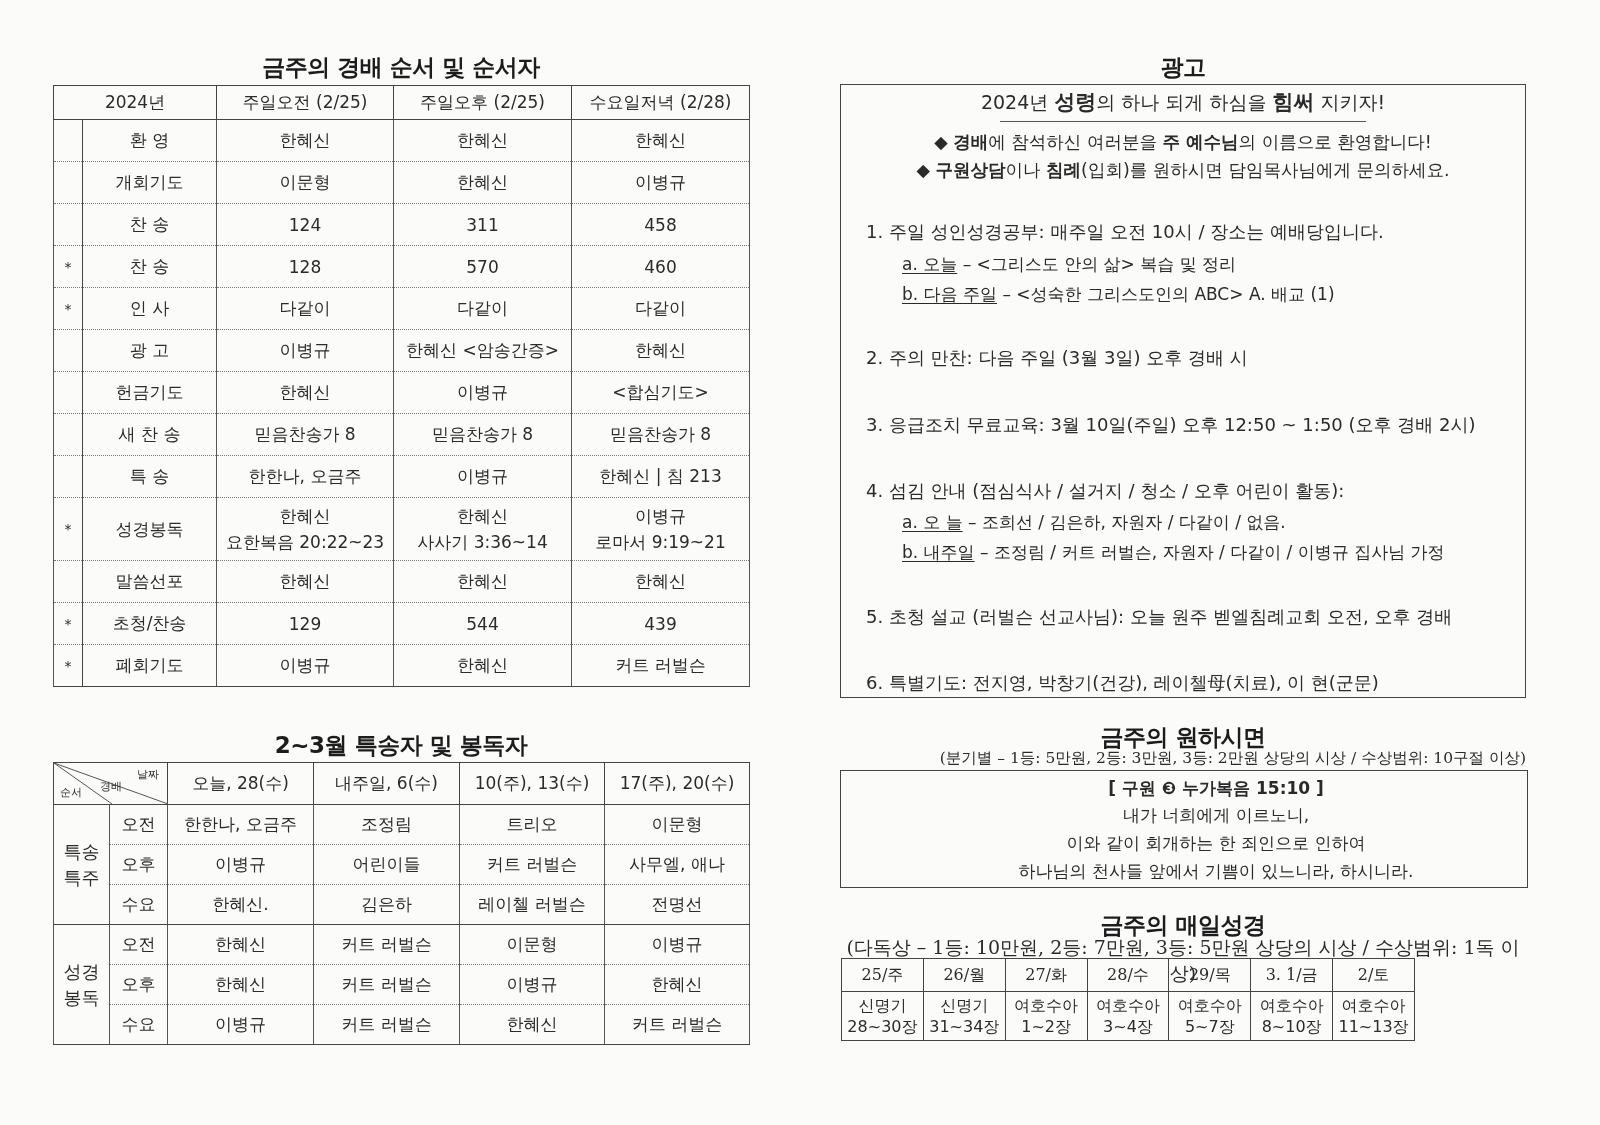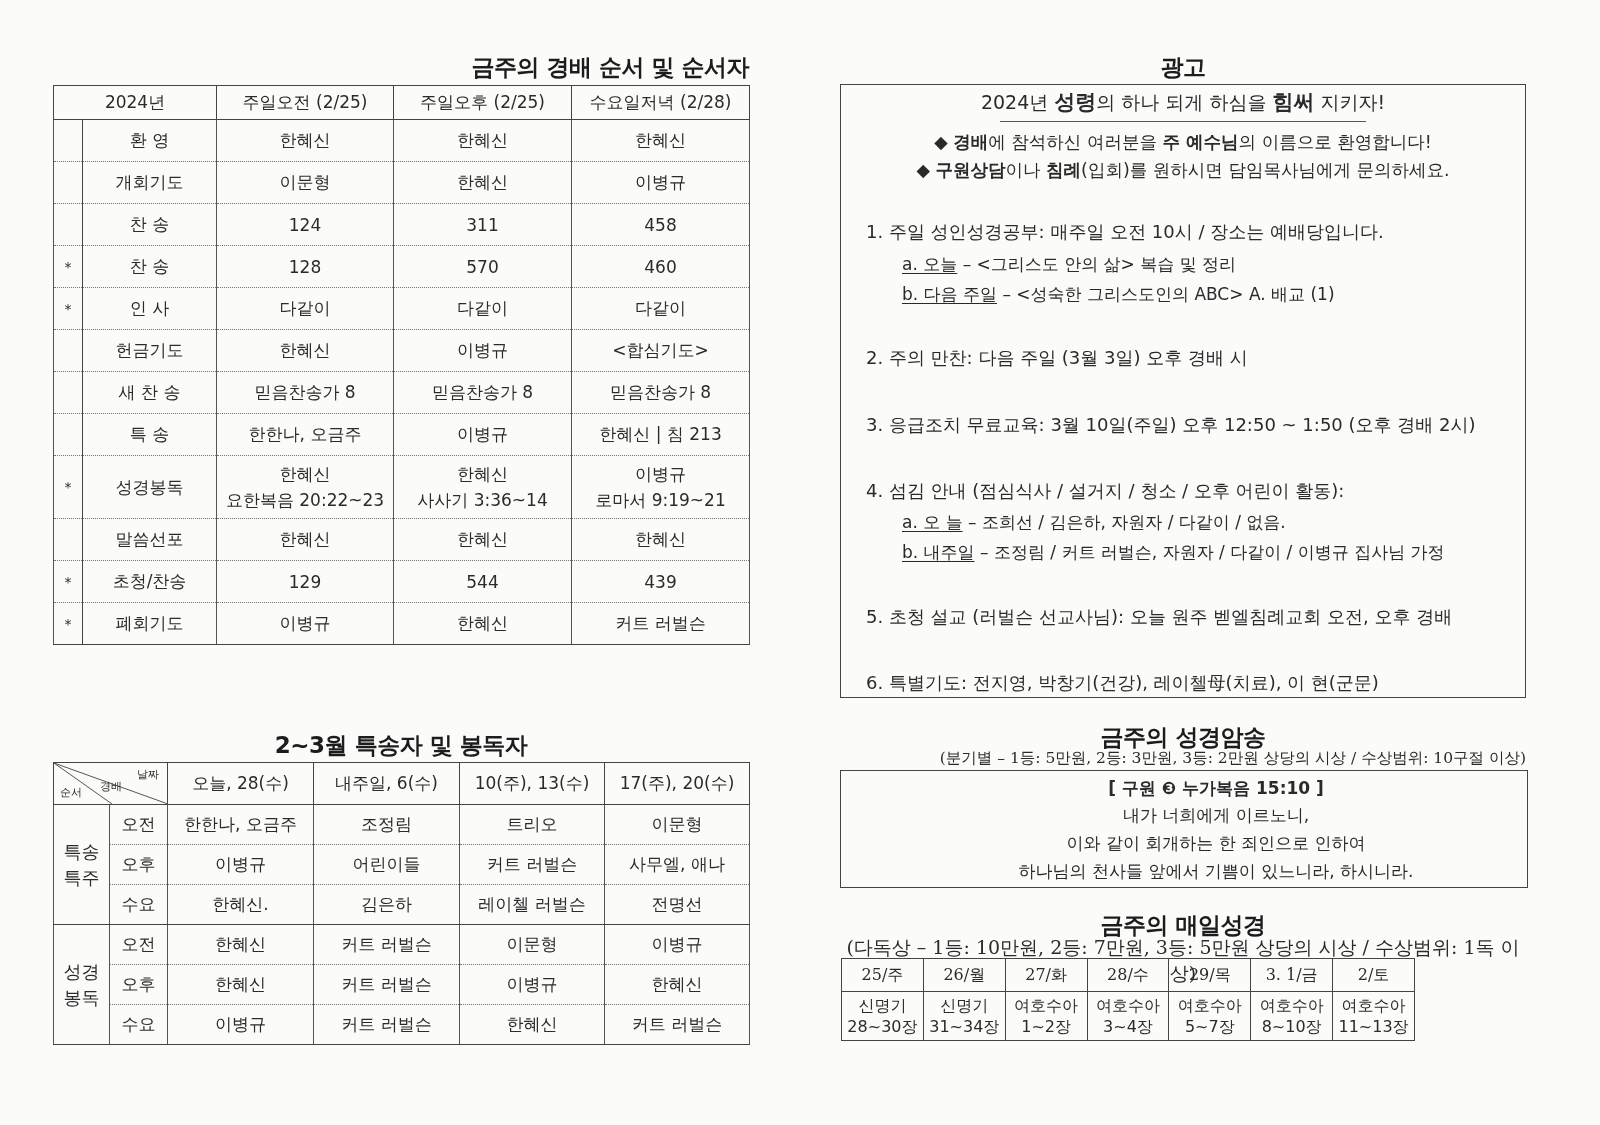--- a/index.html
+++ b/index.html
@@ -53,21 +53,21 @@
   
   #daily-sub { left:840px; top:935px; width:686px; text-align:center; font-size:19px; font-family:"DejaVu Serif","Liberation Serif",serif; }
   #daily { left:841px; top:958px; width:574px; font-size:16px; }
   #daily td { border:1.5px solid #444; }
   #daily tr.h td { height:32px; font-family:"DejaVu Serif","Liberation Serif",serif; font-size:16px; border-bottom:1px dotted #777; }
   #daily tr.b td { height:48px; line-height:21px; }
 </style>
 </head>
 <body>
 
-<div class="abs sec-title" style="left:53px; top:52px; width:696px;text-align:right;">금주의 경배 순서 및 순서자</div>
+<div class="abs sec-title" style="left:53px; top:52px; width:696px;">금주의 경배 순서 및 순서자</div>
 
 <table id="order" class="abs">
   <colgroup>
       <col style="width:29px">
       <col style="width:134px">
       <col style="width:177px">
       <col style="width:178px">
       <col style="width:178px">
     </colgroup>
   <thead>
@@ -106,20 +106,27 @@
         <td>128</td>
         <td>570</td>
         <td>460</td>
       </tr>
       <tr>
         <td class="mark">*</td>
         <td class="lbl">인     사</td>
         <td>다같이</td>
         <td>다같이</td>
         <td>다같이</td>
+      </tr>
+      <tr>
+        <td class="mark"></td>
+        <td class="lbl">광     고</td>
+        <td>이병규</td>
+        <td>한혜신 &lt;암송간증&gt;</td>
+        <td>한혜신</td>
       </tr>
       <tr>
         <td class="mark"></td>
         <td class="lbl">헌금기도</td>
         <td>한혜신</td>
         <td>이병규</td>
         <td>&lt;합심기도&gt;</td>
       </tr>
       <tr>
         <td class="mark"></td>
@@ -283,21 +290,21 @@
 <div class="abs item" style="top:346px;">2. 주의 만찬: 다음 주일 (3월 3일) 오후 경배 시</div>
 <div class="abs item" style="top:413px;">3. 응급조치 무료교육: 3월 10일(주일) 오후 12:50 ~ 1:50 (오후 경배 2시)</div>
 
 <div class="abs item" style="top:479px;">4. 섬김 안내 (점심식사 / 설거지 / 청소 / 오후 어린이 활동):</div>
 <div class="abs sub" style="top:511px;"><u>a. 오   늘</u><span> – 조희선 / 김은하, 자원자 / 다같이 / 없음.</span></div>
 <div class="abs sub" style="top:541px;"><u>b. 내주일</u><span> – 조정림 / 커트 러벌슨, 자원자 / 다같이 / 이병규 집사님 가정</span></div>
 
 <div class="abs item" style="top:605px;">5. 초청 설교 (러벌슨 선교사님): 오늘 원주 벧엘침례교회 오전, 오후 경배</div>
 <div class="abs item" style="top:671px;">6. 특별기도: 전지영, 박창기(건강), 레이첼母(치료), 이 현(군문)</div>
 
-<div class="abs sec-title" style="left:840px; top:722px; width:686px;">금주의 성경암송</div>
+<div class="abs sec-title" style="left:840px; top:722px; width:686px;">금주의 원하시면</div>
 <div id="mem-sub" class="abs">(분기별 – 1등: 5만원, 2등: 3만원, 3등: 2만원 상당의 시상 / 수상범위: 10구절 이상)</div>
 <div id="mem-box" class="abs"></div>
 <div id="mem-ref" class="abs mem-line" style="top:777px;">[ 구원 ❸ 누가복음 15:10 ]</div>
 <div class="abs mem-line" style="top:804px;">내가 너희에게 이르노니,</div>
 <div class="abs mem-line" style="top:832px;">이와 같이 회개하는 한 죄인으로 인하여</div>
 <div class="abs mem-line" style="top:860px;">하나님의 천사들 앞에서 기쁨이 있느니라, 하시니라.</div>
 
 <div class="abs sec-title" style="left:840px; top:910px; width:686px;">금주의 매일성경</div>
 <div id="daily-sub" class="abs">(다독상 – 1등: 10만원, 2등: 7만원, 3등: 5만원 상당의 시상 / 수상범위: 1독 이상)</div>
 <table id="daily" class="abs">

